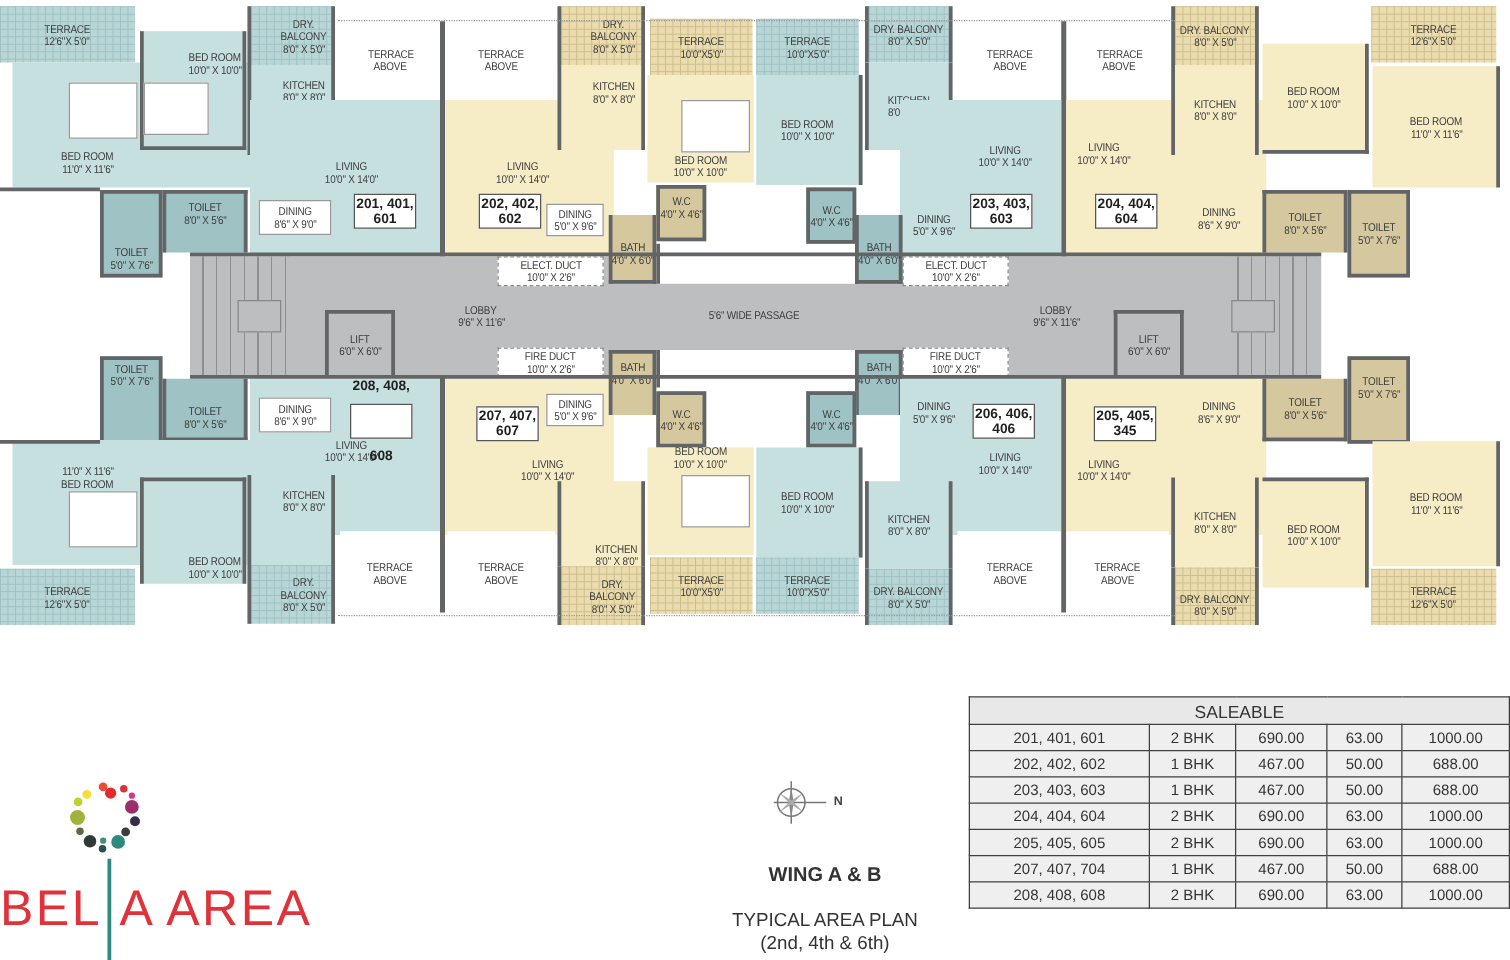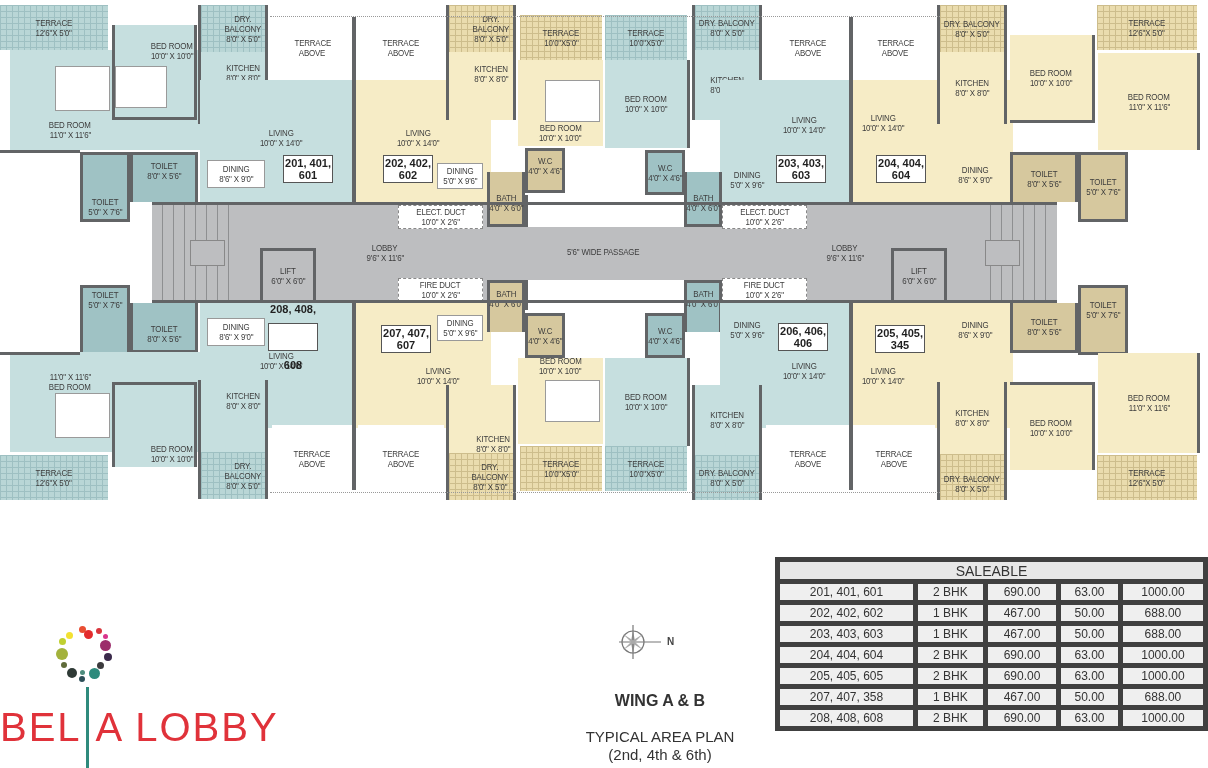--- a/index.html
+++ b/index.html
@@ -32,21 +32,21 @@
   #logo .word { position: absolute; left: 0; top: 95px; font-size: 40px; letter-spacing: 2px; color: #e0323a; font-family: "Liberation Sans", sans-serif; font-weight: normal; white-space: nowrap; }
 
   
   #compass { position: absolute; left: 615px; top: 622px; width: 60px; height: 40px; }
   #wing-title { position: absolute; left: 560px; top: 692px; width: 200px; text-align: center; font-weight: bold; font-size: 16px; color: #333; }
   #plan-sub1 { position: absolute; left: 540px; top: 728px; width: 240px; text-align: center; font-size: 15px; color: #333; }
   #plan-sub2 { position: absolute; left: 540px; top: 746px; width: 240px; text-align: center; font-size: 15px; color: #333; }
 
   
   #saleable { position: absolute; left: 775px; top: 557px; width: 433px; border-collapse: collapse; background: #ececec; }
-  #saleable td, #saleable th { border: 5px solid #404040; height: 21px; font-size: 12px; font-weight: normal; color: #333; text-align: center; padding: 0; }
+  #saleable td, #saleable th { border: 1px solid #404040; height: 21px; font-size: 12px; font-weight: normal; color: #333; text-align: center; padding: 0; }
   #saleable th { font-size: 13px; background: #e8e8e8; }
   #saleable tr.head th { height: 22px; font-size: 14px; }
   #saleable td { background: #efefef; }
 </style>
 </head>
 <body>
 
 <div id="plan">
 
   <div class="room grey" style="left:152px;top:205px;width:905px;height:95px;">
@@ -281,21 +281,21 @@
     <span class="dm">8'0" X 5'6"</span>
   </div>
   <div class="room blue" style="left:200px;top:303px;width:152px;height:125px;">
     <span class="nm" style="margin-top:-10px;margin-left:10px;">LIVING</span>
     <span class="dm" style="margin-left:10px;">10'0" X 14'0"</span>
   </div>
   <div class="room white" style="left:207px;top:318px;width:58px;height:28px;border:1px solid #999;">
     <span class="nm">DINING</span>
     <span class="dm">8'6" X 9'0"</span>
   </div>
-  <div class="label-box" style="left:268px;top:323px;width:50px;height:28px;gap:44px;">
+  <div class="label-box" style="left:280px;top:323px;width:50px;height:28px;gap:44px;">
     <span>208, 408,</span>
     <span>608</span>
   </div>
   <div class="room blue" style="left:10px;top:352px;width:190px;height:100px;">
     <span class="nm" style="margin-top:-40px;margin-right:70px;">11'0" X 11'6"</span>
     <span class="dm" style="margin-right:70px;">BED ROOM</span>
   </div>
   <div class="furn" style="left:55px;top:393px;width:55px;height:45px;"></div>
   <div class="furn" style="left:115px;top:395px;width:52px;height:42px;"></div>
   <div class="room blue" style="left:112px;top:382px;width:85px;height:85px;border:3px solid #626466;border-bottom:none;">
@@ -472,21 +472,21 @@
   <div class="dot" style="left:56px;top:38px;width:12px;height:12px;background:#a3b23c;"></div>
   <div class="dot" style="left:104px;top:43px;width:8px;height:8px;background:#3b2a4b;"></div>
   <div class="dot" style="left:61px;top:52px;width:6px;height:6px;background:#5f6b3a;"></div>
   <div class="dot" style="left:97px;top:52px;width:7px;height:7px;background:#3b3a3d;"></div>
   <div class="dot" style="left:67px;top:58px;width:10px;height:10px;background:#2f3a36;"></div>
   <div class="dot" style="left:89px;top:58px;width:11px;height:11px;background:#2e8a7c;"></div>
   <div class="dot" style="left:80px;top:60px;width:5px;height:5px;background:#4c8c7d;"></div>
   <div class="dot" style="left:79px;top:66px;width:6px;height:6px;background:#2d4f57;"></div>
   <div class="stem"></div>
   <div class="word">
-    <span>BEL</span><span style="display:inline-block;width:14px;"></span><span>A LOBBY</span>
+    <span>BEL</span><span style="display:inline-block;width:14px;"></span><span>A AREA</span>
   </div>
 </div>
 
 <div id="compass">
   <svg width="60" height="40" viewBox="0 0 60 40">
     <circle cx="18" cy="20" r="11" fill="none" stroke="#777" stroke-width="1.2"></circle>
     <line x1="4" y1="20" x2="46" y2="20" stroke="#777" stroke-width="1.2"></line>
     <line x1="18" y1="3" x2="18" y2="37" stroke="#777" stroke-width="1.2"></line>
     <polygon points="18,8 20,20 18,32 16,20" fill="#888"></polygon>
     <polygon points="8,12 19,19 28,28 17,21" fill="#aaa"></polygon>
@@ -532,21 +532,21 @@
     <td>1000.00</td>
   </tr>
   <tr>
     <td>205, 405, 605</td>
     <td>2 BHK</td>
     <td>690.00</td>
     <td>63.00</td>
     <td>1000.00</td>
   </tr>
   <tr>
-    <td>207, 407, 358</td>
+    <td>207, 407, 704</td>
     <td>1 BHK</td>
     <td>467.00</td>
     <td>50.00</td>
     <td>688.00</td>
   </tr>
   <tr>
     <td>208, 408, 608</td>
     <td>2 BHK</td>
     <td>690.00</td>
     <td>63.00</td>

